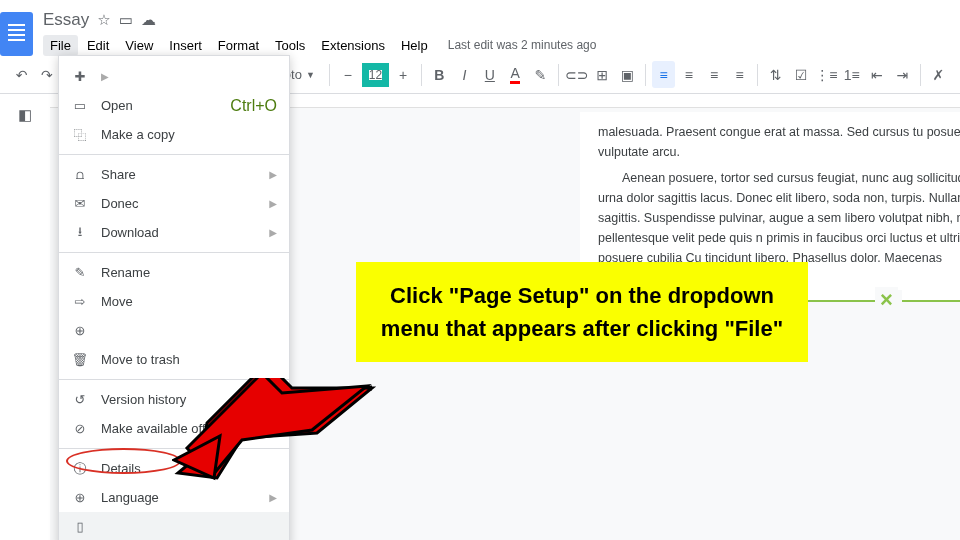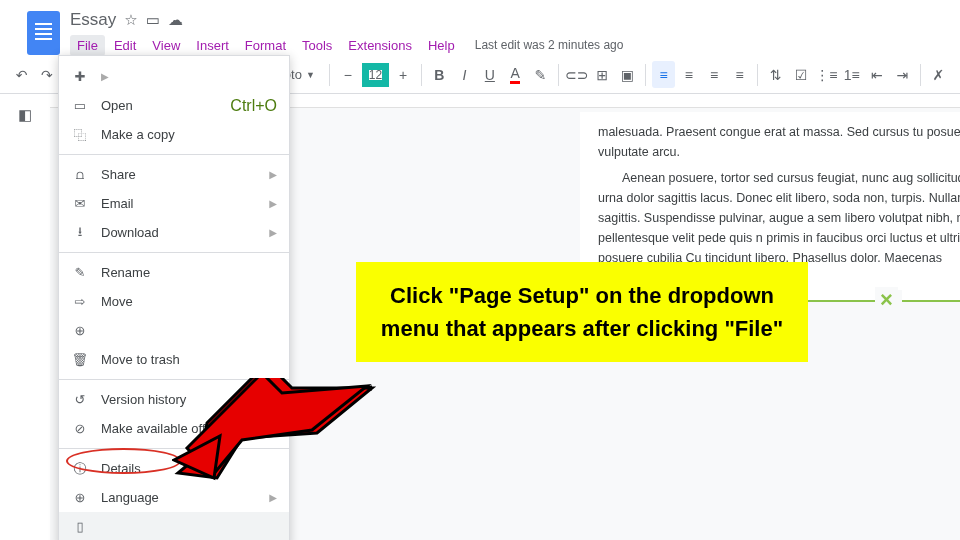--- a/index.html
+++ b/index.html
@@ -1,25 +1,25 @@
 <!DOCTYPE html>
 <html><head>
 <meta charset="utf-8">
 <style>
 *{box-sizing:border-box;margin:0;padding:0;font-family:Arial,sans-serif}
 body{width:960px;height:540px;overflow:hidden;background:#fff;position:relative}
-.header{display:flex;align-items:center;padding:8px 27px 0;gap:10px}
+.header{display:flex;align-items:flex-end;padding:8px 0 0;gap:10px}
 .doc-icon{width:33px;height:44px;background:#4285f4;border-radius:3px;position:relative;margin-top:2px}
 .doc-icon::before{content:'';position:absolute;top:12px;left:8px;right:8px;height:2px;background:#fff;box-shadow:0 5px 0 #fff,0 10px 0 #fff,0 15px 0 #fff}
 .title-area{flex:1}
 .title-row{display:flex;align-items:center;gap:8px;height:24px}
 .doc-title{font-size:17px;color:#5f6368}
 .star-icon,.folder-icon,.cloud-icon{color:#5f6368;font-size:15px}
 .menubar{display:flex;gap:2px;margin-top:3px}
-.menu-item{font-size:13px;color:#a21caf;padding:3px 7px;border-radius:3px;cursor:pointer}
+.menu-item{font-size:13px;color:#000000;padding:3px 7px;border-radius:3px;cursor:pointer}
 .menu-item.active{background:#e8eaed}
 .last-edit{font-size:12px;color:#5f6368;margin-left:8px;padding:3px}
 .toolbar{display:flex;align-items:center;height:38px;padding:0 10px;gap:2px;border-bottom:1px solid #dadce0;background:#fff}
 .tb-btn{width:27px;height:27px;display:flex;align-items:center;justify-content:center;color:#5f6368;font-size:14px;border-radius:3px;cursor:pointer}
 .tb-sep{width:1px;height:22px;background:#dadce0;margin:0 4px}
 .font-box{min-width:60px;height:26px;border:none;display:flex;align-items:center;padding:0 6px;font-size:13px;color:#5f6368;gap:4px}
 .fs-box{width:30px;height:24px;border:7px solid #14b8a6;display:flex;align-items:center;justify-content:center;font-size:12px;color:#5f6368}
 .tb-btn.active{background:#e8f0fe;color:#1a73e8}
 .bold{font-weight:bold}
 .italic{font-style:italic}
@@ -148,21 +148,21 @@
       <span class="dd-label">Make a copy</span>
     </div>
     <div class="dd-sep"></div>
     <div class="dd-item">
       <span class="dd-icon">⩍</span>
       <span class="dd-label">Share</span>
       <span class="dd-submenu">▶</span>
     </div>
     <div class="dd-item">
       <span class="dd-icon">✉</span>
-      <span class="dd-label">Email</span>
+      <span class="dd-label">Donec</span>
       <span class="dd-submenu">▶</span>
     </div>
     <div class="dd-item">
       <span class="dd-icon">⭳</span>
       <span class="dd-label">Download</span>
       <span class="dd-submenu">▶</span>
     </div>
     <div class="dd-sep"></div>
     <div class="dd-item">
       <span class="dd-icon">✎</span>

